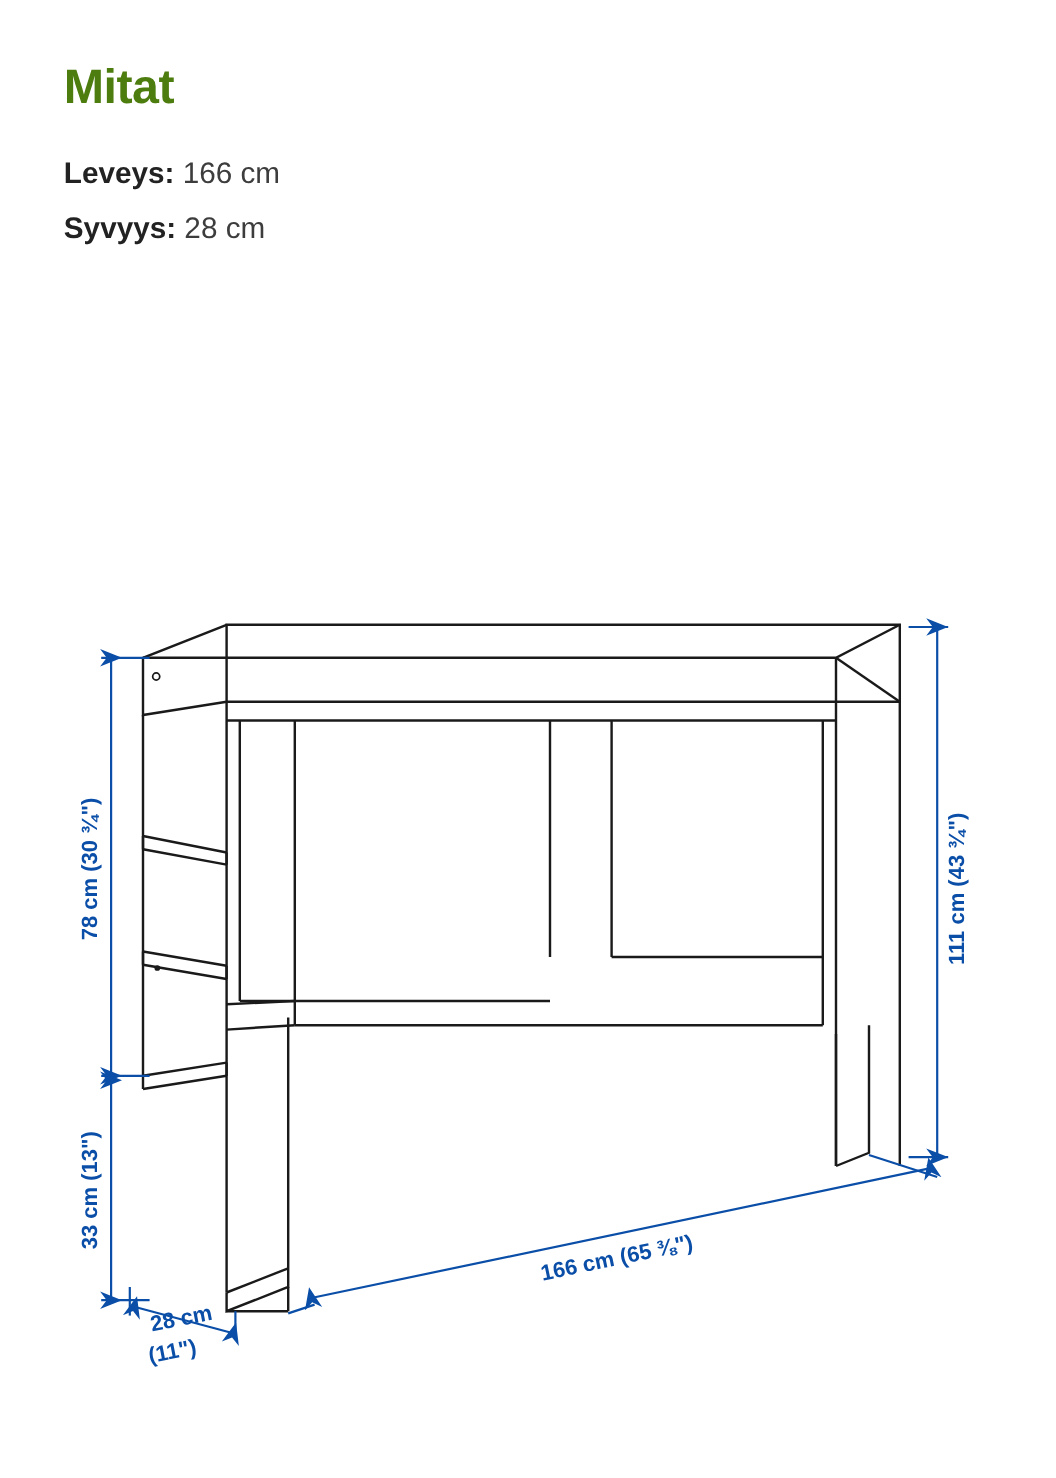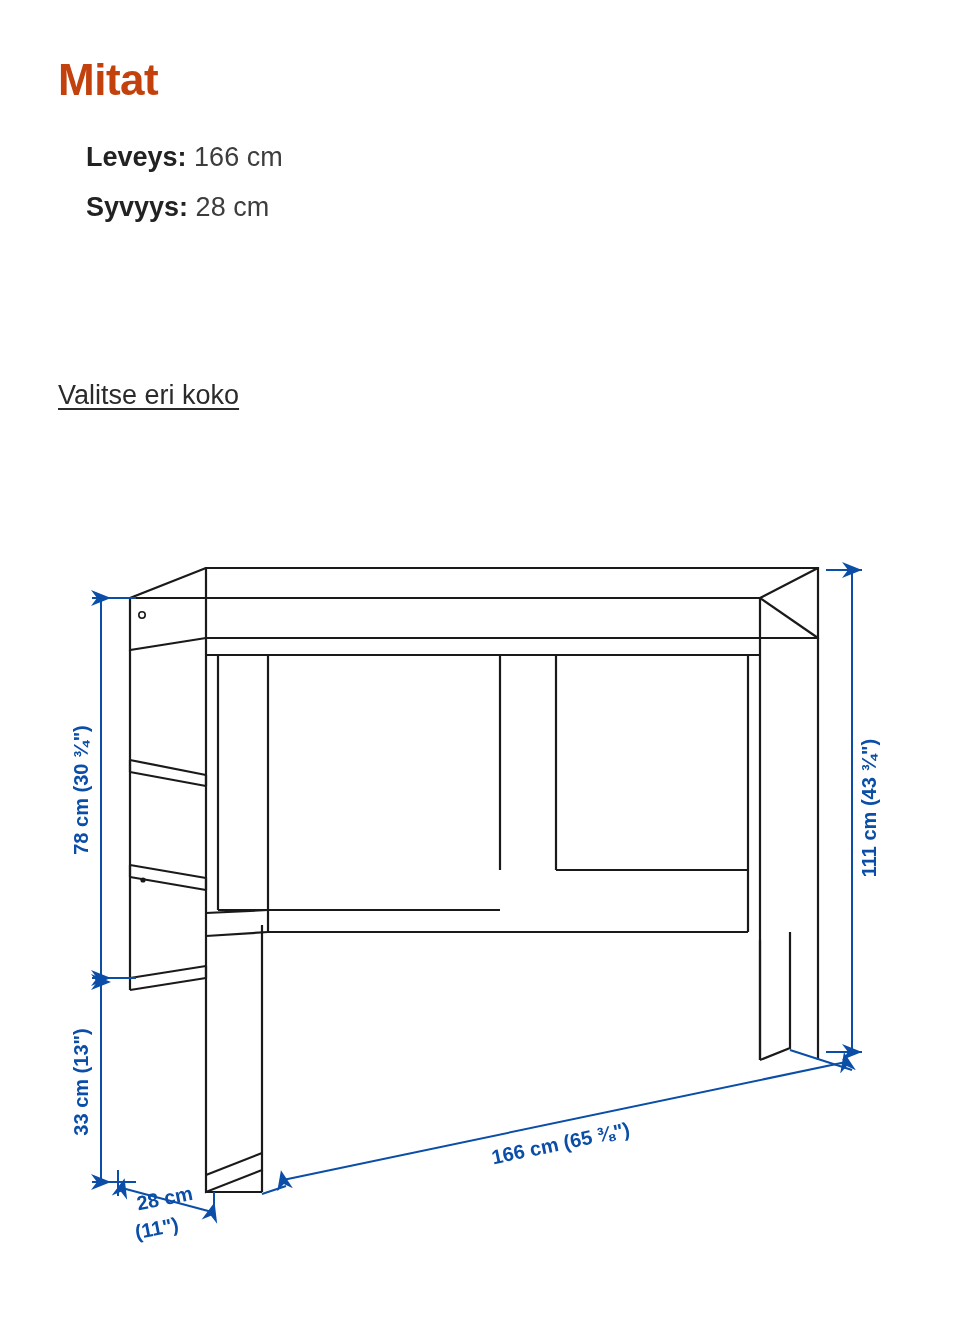--- a/index.html
+++ b/index.html
@@ -19,33 +19,32 @@
     position: absolute;
     inset: 0;
   }
   .title {
     position: absolute;
     left: 58px;
     top: 26px;
     font-size: 44px;
     font-weight: bold;
     letter-spacing: -0.5px;
-    color: #c2410c;
+    color: #4d7c0f;
   }
   .specs {
     position: absolute;
     left: 58px;
     top: 132px;
     font-size: 27px;
     line-height: 50px;
     color: #3d3d3d;
   }
   .spec-row {
     white-space: nowrap;
-    margin-left: 28px;
   }
   .spec-label {
     font-weight: bold;
     color: #222222;
   }
   .spec-value {
     font-weight: normal;
     color: #3d3d3d;
   }
   .size-link {
@@ -83,21 +82,20 @@
     <div class="spec-row">
       <span class="spec-label">Leveys:</span>
       <span class="spec-value">166 cm</span>
     </div>
     <div class="spec-row">
       <span class="spec-label">Syvyys:</span>
       <span class="spec-value">28 cm</span>
     </div>
   </div>
 
-  <a class="size-link" href="#">Valitse eri koko</a>
 
   <div class="drawing">
     <svg width="960" height="820" viewBox="0 0 960 820" xmlns="http://www.w3.org/2000/svg">
       <defs>
         <marker id="arrU" markerWidth="10" markerHeight="10" refX="5" refY="5" orient="auto">
           <path d="M5,0 L9,10 L5,7 L1,10 Z" fill="#0a4ea8"></path>
         </marker>
       </defs>
 
       <g fill="none" stroke="#1a1a1a" stroke-width="2.2" stroke-linejoin="miter">

